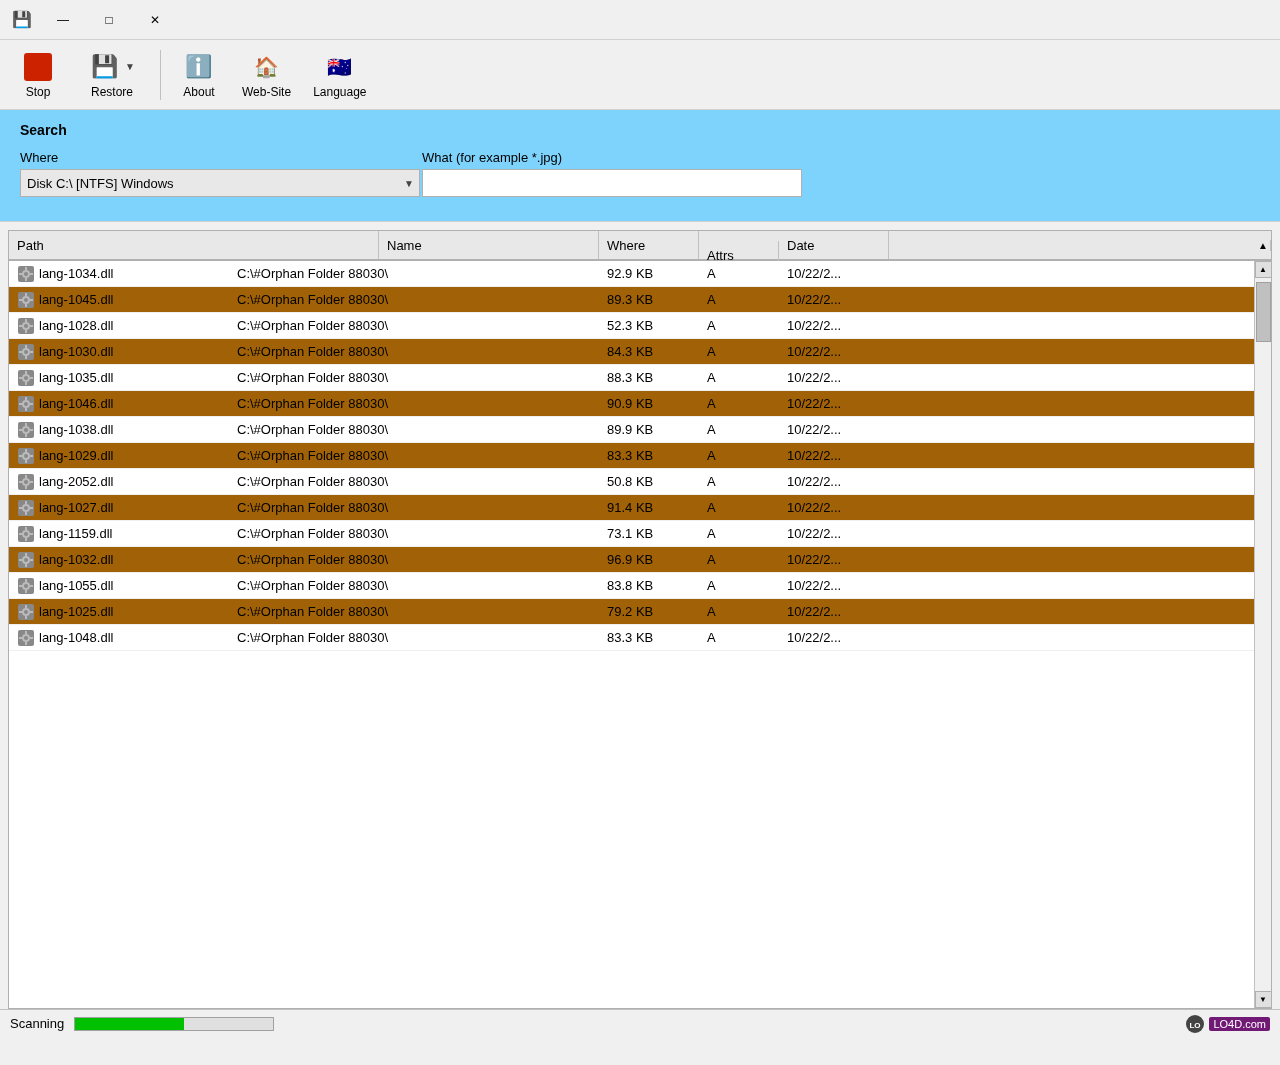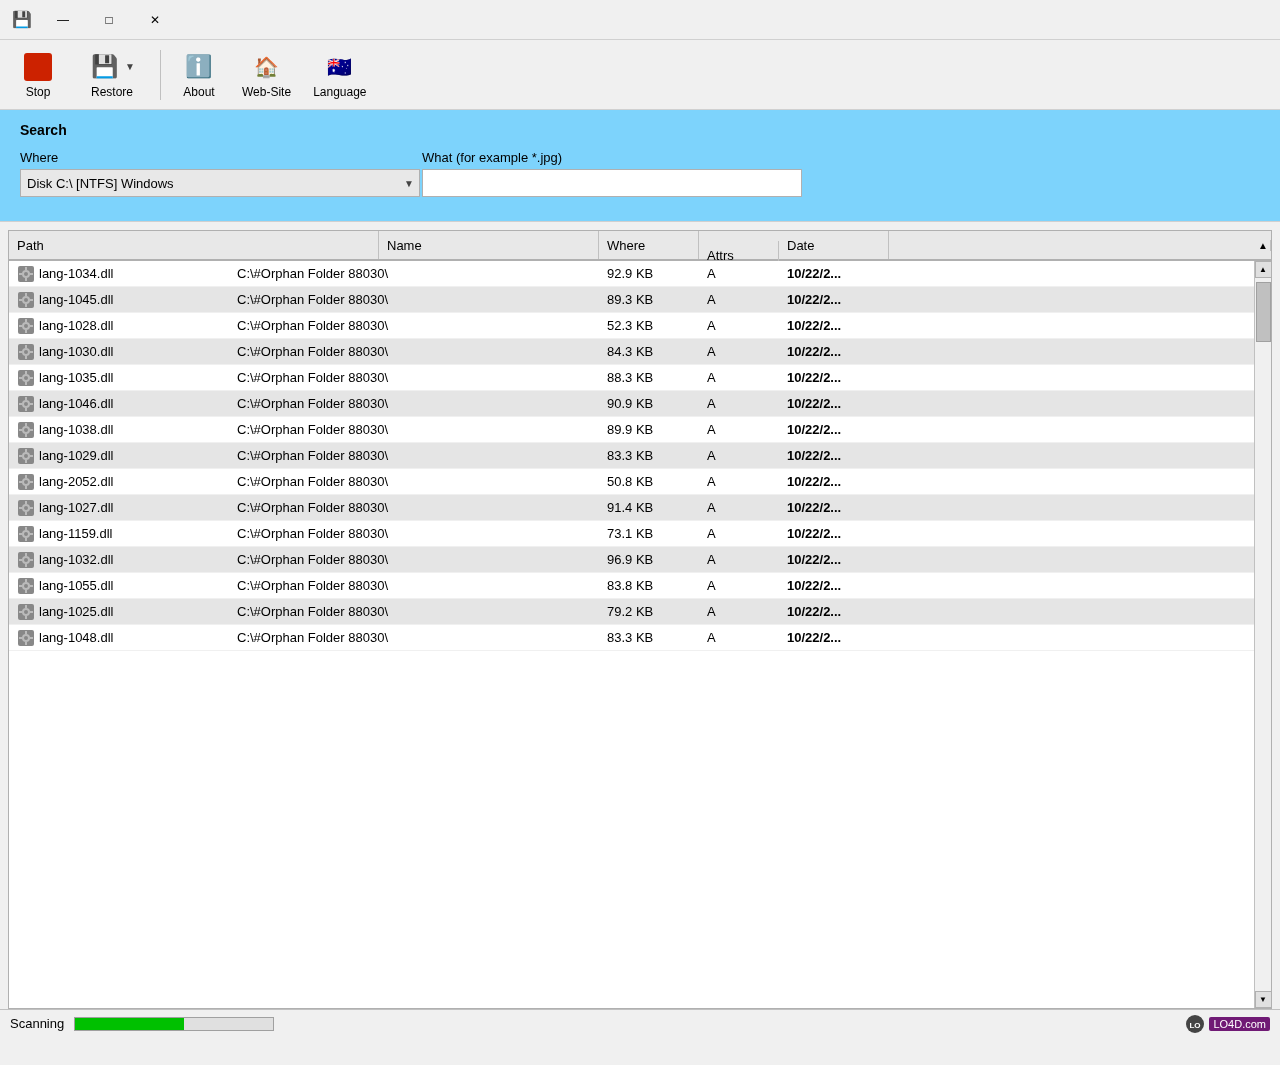--- a/index.html
+++ b/index.html
@@ -194,38 +194,38 @@
     .col-attrs { width: 80px; margin-top: 20px; }
     .col-date { width: 110px; }
     .list-row {
       display: flex;
       align-items: center;
       height: 26px;
       border-bottom: 1px solid #f0f0f0;
       cursor: default;
     }
     .list-row.even { background: #fff; }
-    .list-row.odd { background: #e5e5e5; }
+    .list-row.odd { background: #a16207; }
     .cell {
       padding: 2px 8px;
       font-size: 13px;
       white-space: nowrap;
       overflow: hidden;
       text-overflow: ellipsis;
     }
     .cell-name {
       width: 220px;
       display: flex;
       align-items: center;
       gap: 4px;
     }
     .cell-path { width: 370px; }
     .cell-size { width: 100px; }
     .cell-attrs { width: 80px; }
-    .cell-date { width: 110px; font-weight: bold; }
+    .cell-date { width: 110px; }
     .file-icon {
       width: 18px;
       height: 18px;
       display: flex;
       align-items: center;
       justify-content: center;
       font-size: 13px;
       flex-shrink: 0;
     }
     

